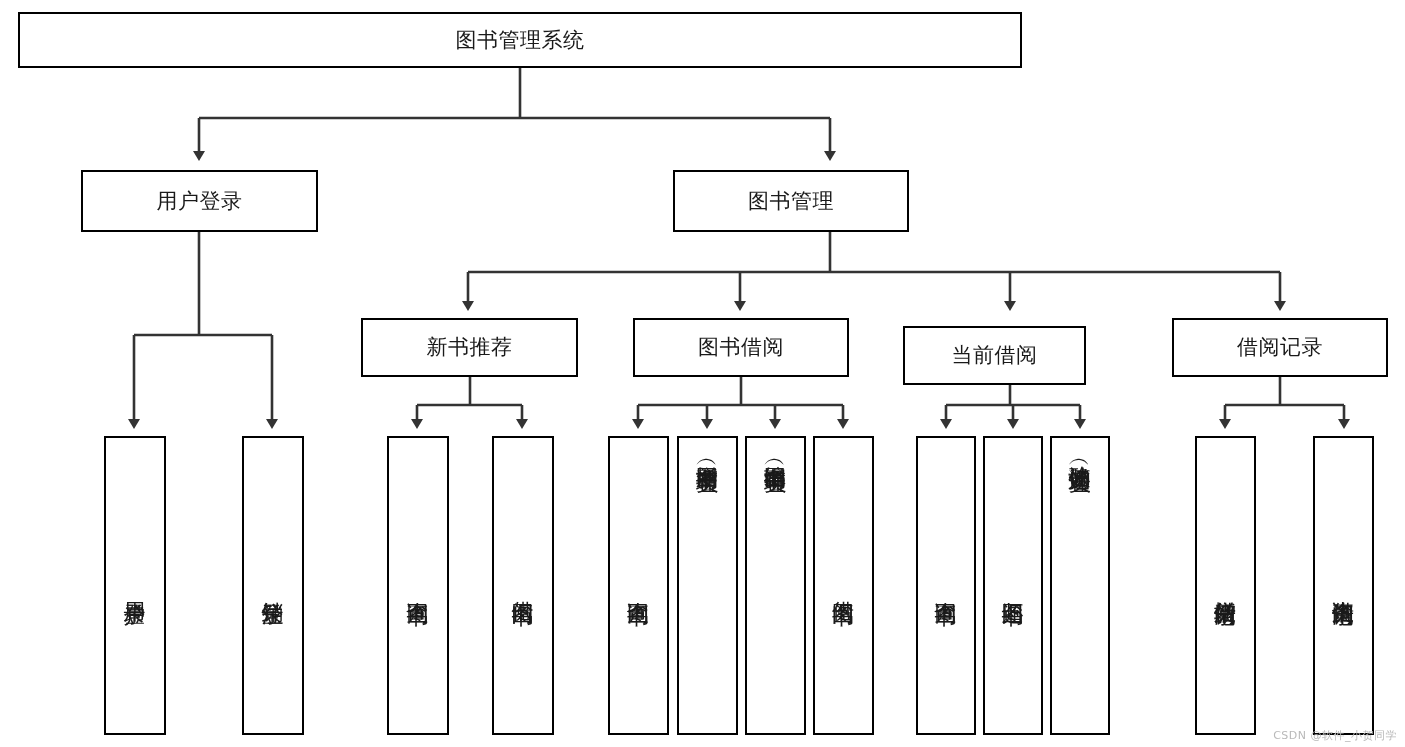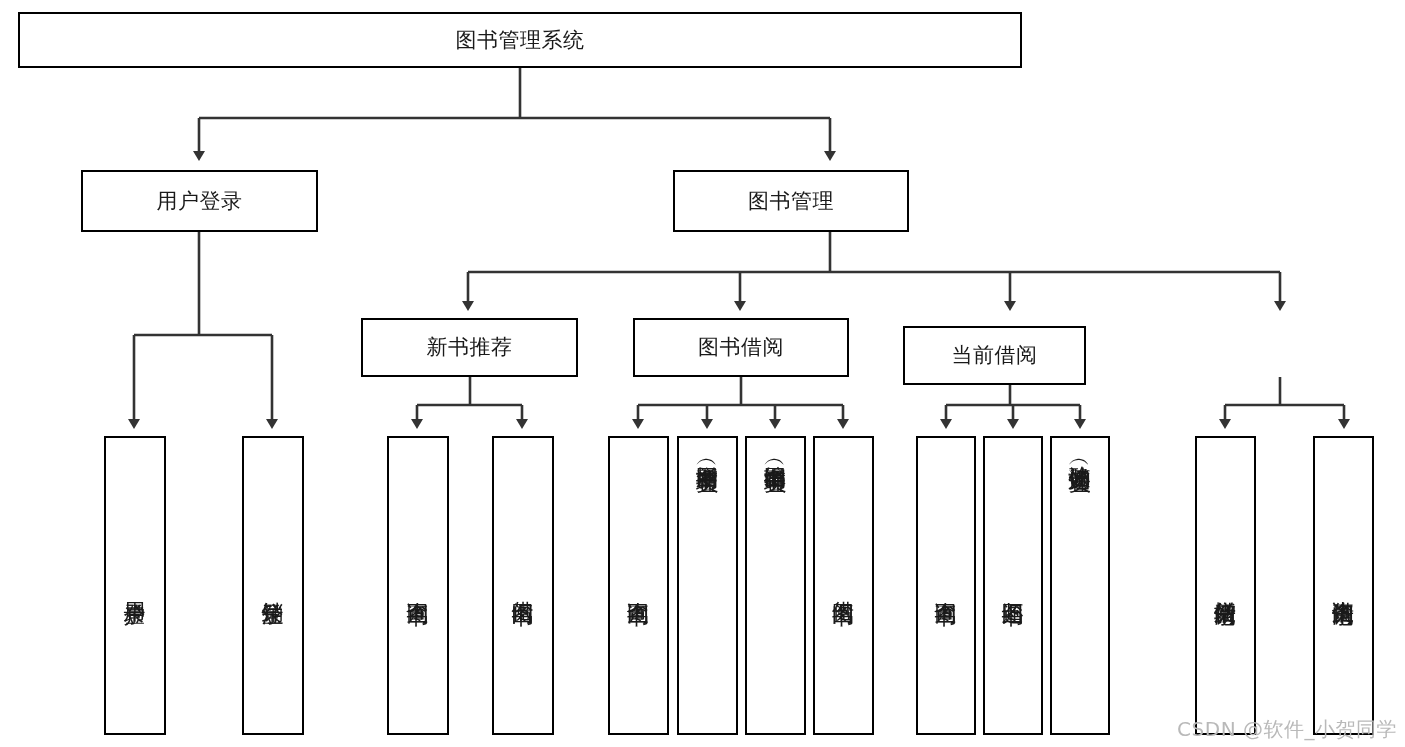--- a/index.html
+++ b/index.html
@@ -61,21 +61,21 @@
     white-space: nowrap;
   }
   .node.vertical.centered {
     align-items: center;
     padding-top: 0;
   }
   #watermark {
     position: absolute;
     right: 8px;
     bottom: 4px;
-    font-size: 20px;
+    font-size: 11px;
     color: #b9b9b9;
     letter-spacing: 0.5px;
     white-space: nowrap;
     user-select: none;
   }
 </style>
 </head>
 <body>
 
 <div id="diagram-root">
@@ -143,20 +143,23 @@
 
   <div class="node horizontal" style="left:361px; top:318px; width:217px; height:59px;">
     <span class="label">新书推荐</span>
   </div>
   <div class="node horizontal" style="left:633px; top:318px; width:216px; height:59px;">
     <span class="label">图书借阅</span>
   </div>
   <div class="node horizontal" style="left:903px; top:318px; width:183px; height:59px;margin-top:8px;">
     <span class="label">当前借阅</span>
   </div>
+  <div class="node horizontal" style="left:1172px; top:318px; width:216px; height:59px;">
+    <span class="label">借阅记录</span>
+  </div>
 
   <div class="node vertical centered" style="left:104px; top:436px; width:62px; height:299px;">
     <span class="label">用户登录</span>
   </div>
   <div class="node vertical centered" style="left:242px; top:436px; width:62px; height:299px;">
     <span class="label">注销登录</span>
   </div>
 
   <div class="node vertical centered" style="left:387px; top:436px; width:62px; height:299px;">
     <span class="label">查询图书</span>

